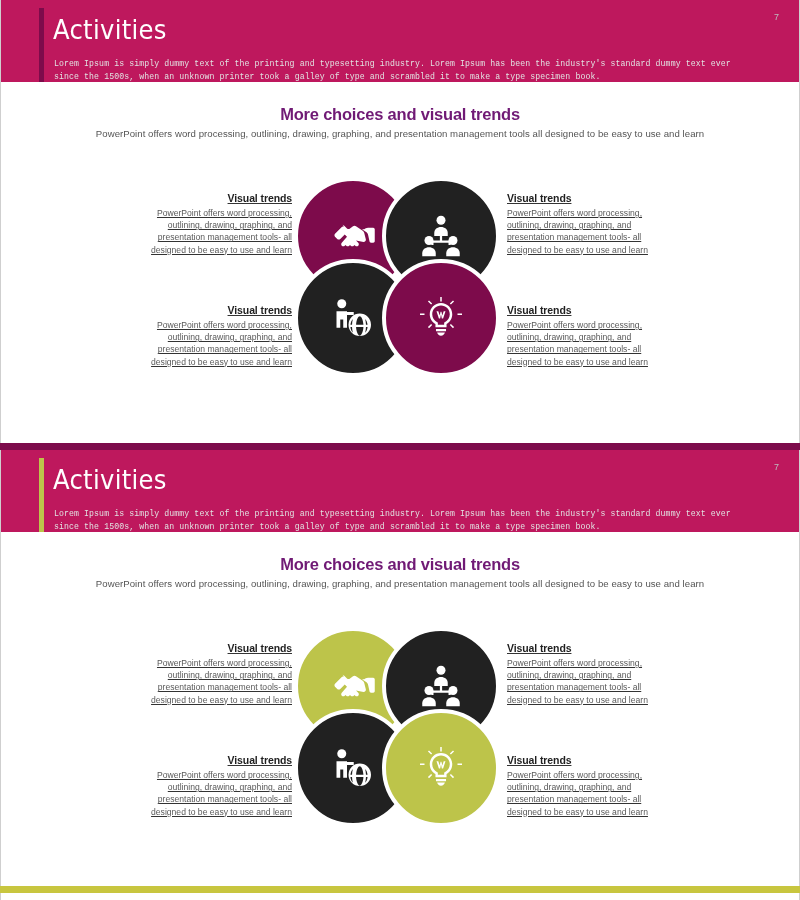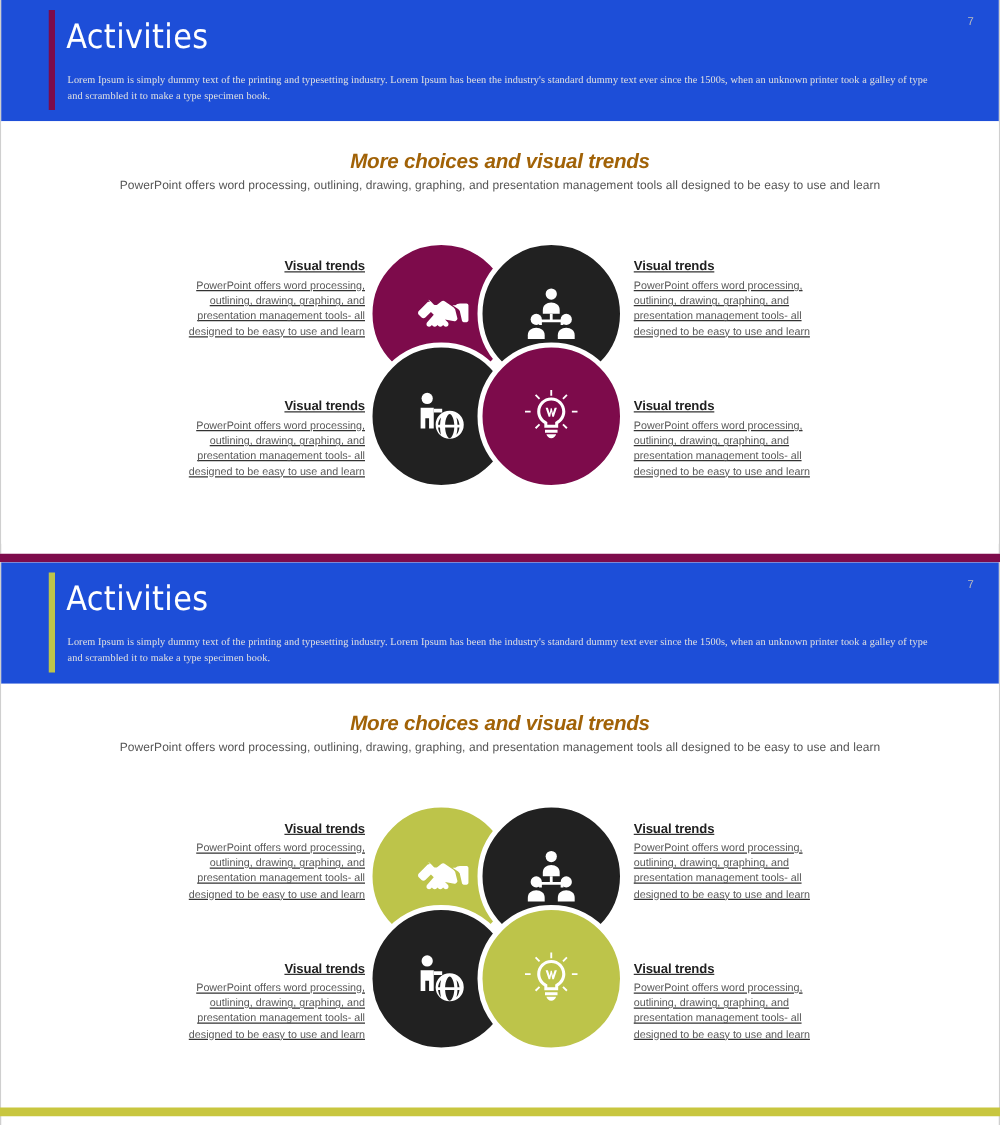--- a/index.html
+++ b/index.html
@@ -12,49 +12,49 @@
   }
   .page { position:relative; width:800px; height:900px; background:#fff; }
 
   
   .slide { position:absolute; left:0; width:800px; background:#fff;
            border-left:1px solid #cfcfcf; border-right:1px solid #cfcfcf; }
   .slide.s1 { top:0; height:443px; }
   .slide.s2 { top:450px; height:450px; }
 
   
-  .header { position:relative; width:100%; height:97px; background:#1d4ed8; overflow:hidden; }
+  .header { position:relative; width:100%; height:82px; background:#be185d; overflow:hidden; }
   .header-accent { position:absolute; left:38px; top:8px; width:5px; height:80px; }
   .header-accent.magenta { background:#7d0b4b; }
   .header-accent.olive { background:#bdc44a; }
   .header-title {
     position:absolute; left:52px; top:14px;
     font-size:27px; font-weight:400; color:#ffffff;
     letter-spacing:.3px; line-height:1.15;
     font-family:"DejaVu Sans Condensed","Liberation Sans", sans-serif;
   }
   .header-sub {
     position:absolute; left:53px; top:58px; width:690px;
     font-size:8.2px; line-height:1.55; color:#e2e2e2;
-    font-family:Liberation Serif, serif; letter-spacing:.1px;
+    font-family:Liberation Mono, monospace; letter-spacing:.1px;
   }
   .page-num {
     position:absolute; right:20px; top:12px;
     font-size:9px; color:#bdbdbd;
   }
 
   
   .body { position:relative; width:100%; background:#fff; }
   .body.s1 { height:338px; }
   .body.s2 { height:345px; }
 
   .section-title {
     position:absolute; left:0; right:0; top:23px;
     text-align:center; font-size:16.5px; font-weight:bold;
-    color:#a16207; letter-spacing:-.2px;font-style:italic;
+    color:#701a75; letter-spacing:-.2px;
   }
   .section-sub {
     position:absolute; left:50%; transform:translateX(-50%); top:45px;
     width:620px; text-align:center; font-size:9.6px; line-height:1.45;
     color:#555; letter-spacing:.05px;
   }
 
   
   .bar { position:absolute; left:0; width:800px; }
   .bar.magenta { background:#7d0b4b; }

